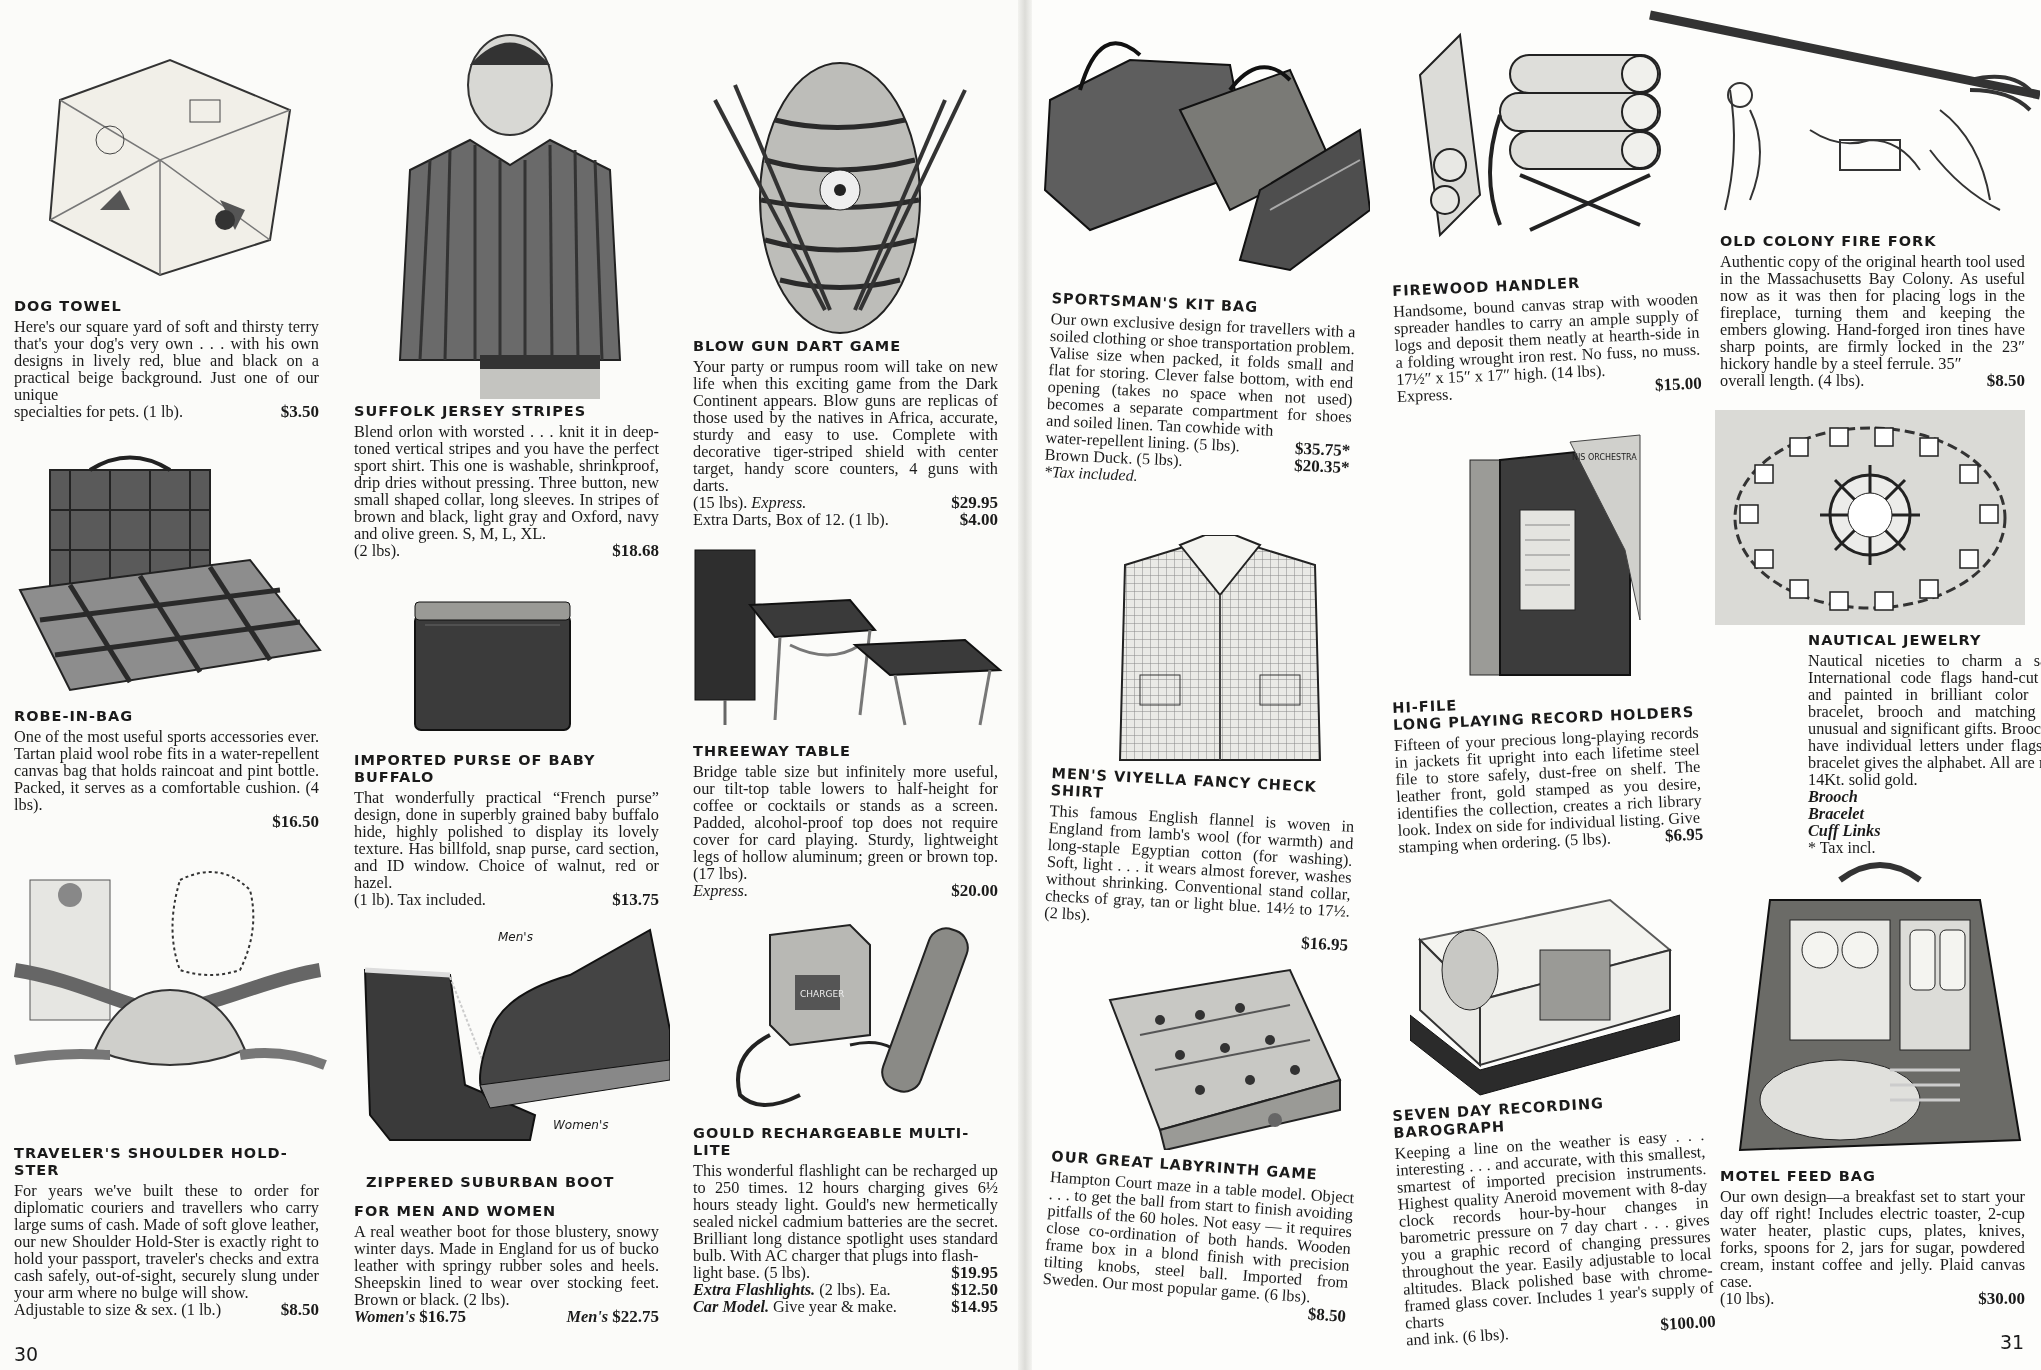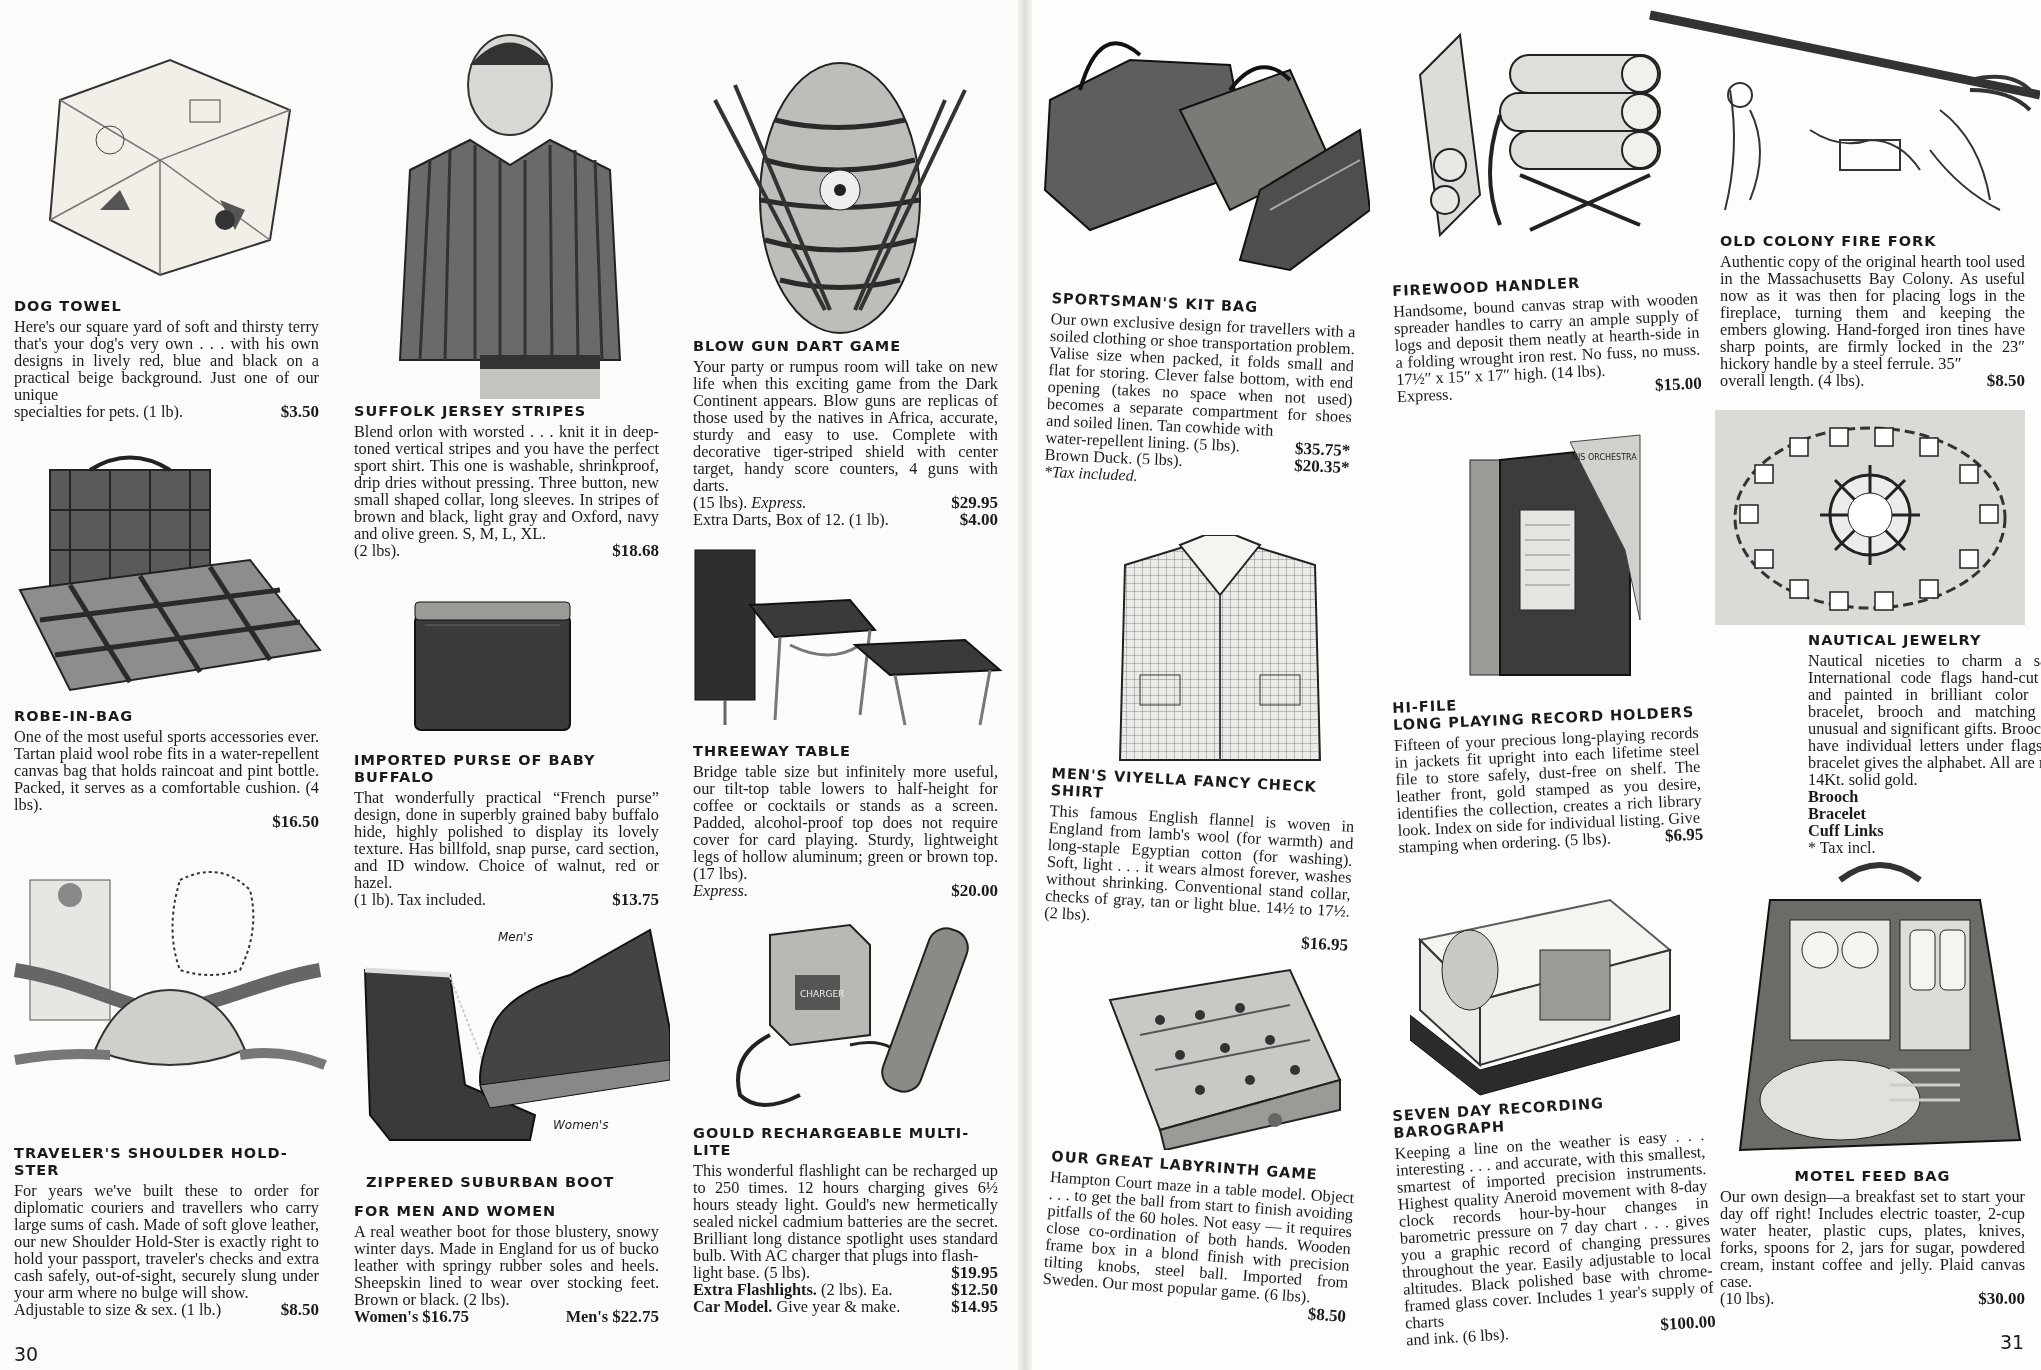--- a/index.html
+++ b/index.html
@@ -8,21 +8,21 @@
   .page.left { left: 0; width: 1025px; }
   .page.right { left: 1025px; width: 1016px; background: #fdfdfb; }
   .gutter { position: absolute; left: 1018px; top: 0; width: 14px; height: 1370px; background: linear-gradient(to right, #f2f2ef, #dcdcd8, #f4f4f1); }
   .item { position: absolute; }
   .illus { position: absolute; }
   .title { font-family: "DejaVu Sans", sans-serif; font-weight: bold; font-size: 14.5px; letter-spacing: 1px; line-height: 17px; margin: 0 0 3px 0; text-transform: uppercase; }
   .desc { font-size: 16.3px; line-height: 17px; text-align: justify; margin: 0; }
   .row { display: flex; justify-content: space-between; font-size: 16.3px; line-height: 17px; }
   .price { font-weight: bold; font-size: 17px; }
   .it { font-style: italic; }
-  .bi { font-weight: bold; }
+  .bi { font-style: italic; font-weight: bold; }
   .pagenum { position: absolute; font-family: "DejaVu Sans", sans-serif; font-size: 19px; }
   .tilt1 { transform: rotate(2.5deg); transform-origin: left top; }
   .tilt2 { transform: rotate(3deg); transform-origin: left top; }
   .tilt3 { transform: rotate(4deg); transform-origin: left top; }
   .tiltn { transform: rotate(-2.5deg); transform-origin: left top; }
   .tiltn2 { transform: rotate(-3.5deg); transform-origin: left top; }
   .lbl { position: absolute; font-family: "DejaVu Sans", sans-serif; font-style: italic; font-size: 12px; }
 </style>
 </head>
 <body>
@@ -473,21 +473,21 @@
     </g>
   <ellipse cx="110" cy="240" rx="80" ry="40" fill="#e0e0dc" stroke="#222"></ellipse>
   <g stroke="#ccc" stroke-width="3">
       <line x1="160" y1="210" x2="230" y2="210"></line>
       <line x1="160" y1="225" x2="230" y2="225"></line>
       <line x1="160" y1="240" x2="230" y2="240"></line>
     </g>
 </svg>
 
 <div class="item" style="left:1720px;top:1168px;width:305px">
-  <div class="title" style="text-align:center">MOTEL FEED BAG</div>
+  <div class="title" style="text-align:left">MOTEL FEED BAG</div>
   <p class="desc">Our own design—a breakfast set to start your day off right! Includes electric toaster, 2-cup water heater, plastic cups, plates, knives, forks, spoons for 2, jars for sugar, powdered cream, instant coffee and jelly. Plaid canvas case.</p>
   <div class="row">
       <span>(10 lbs).</span>
       <span class="price">$30.00</span>
     </div>
 </div>
 
 <div class="pagenum" style="left:2000px;top:1331px">31</div>
 
 </body></html>

